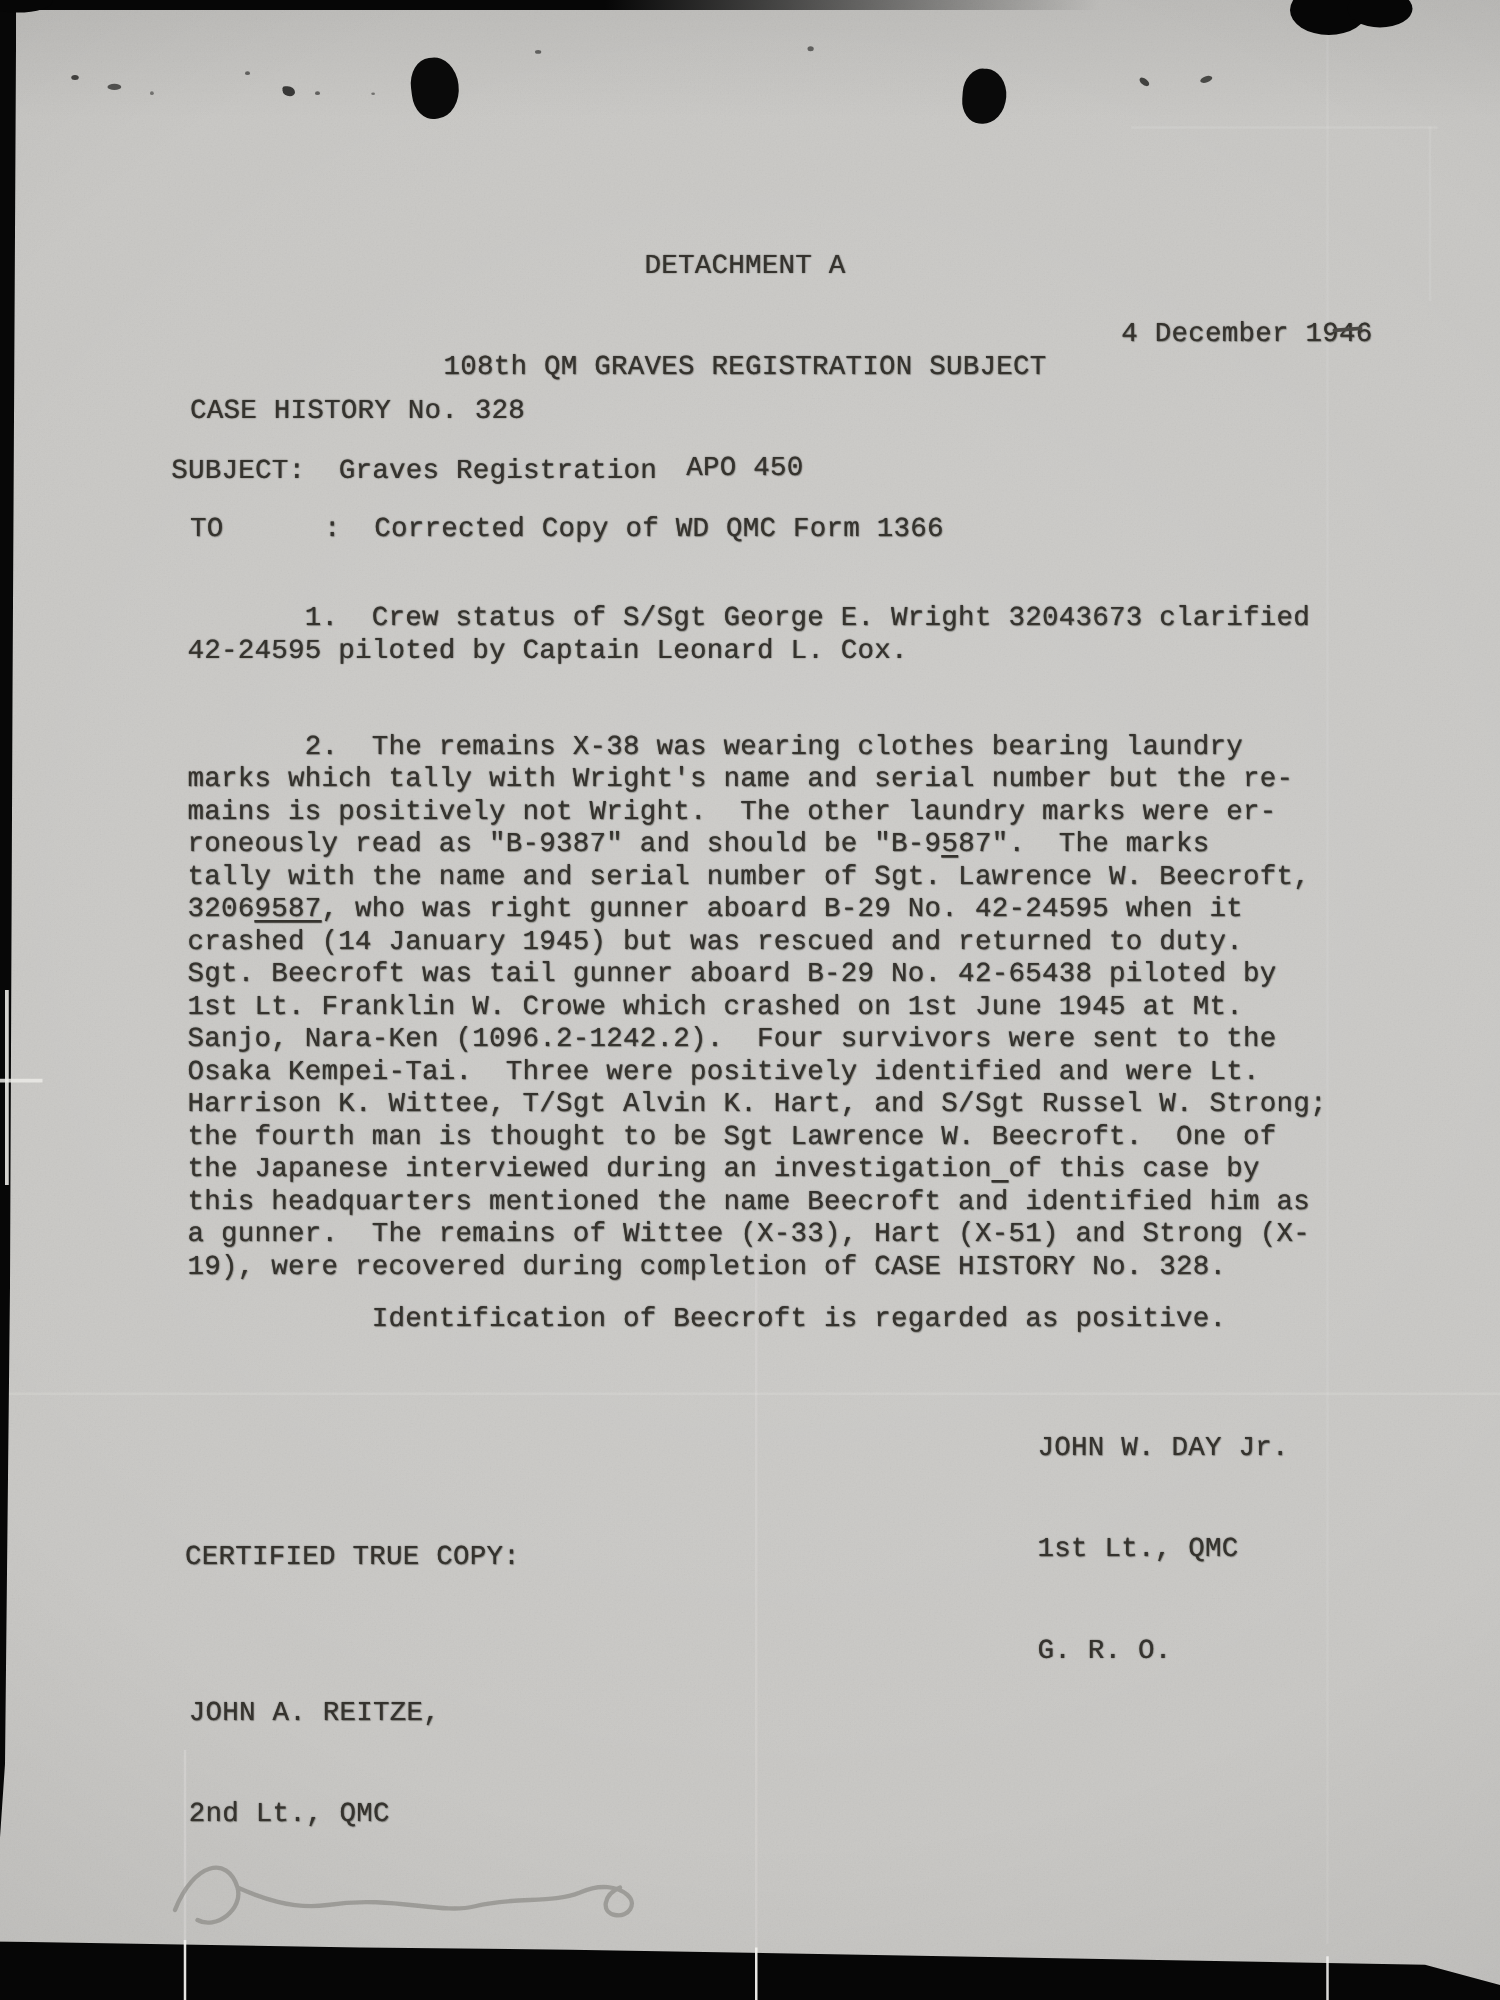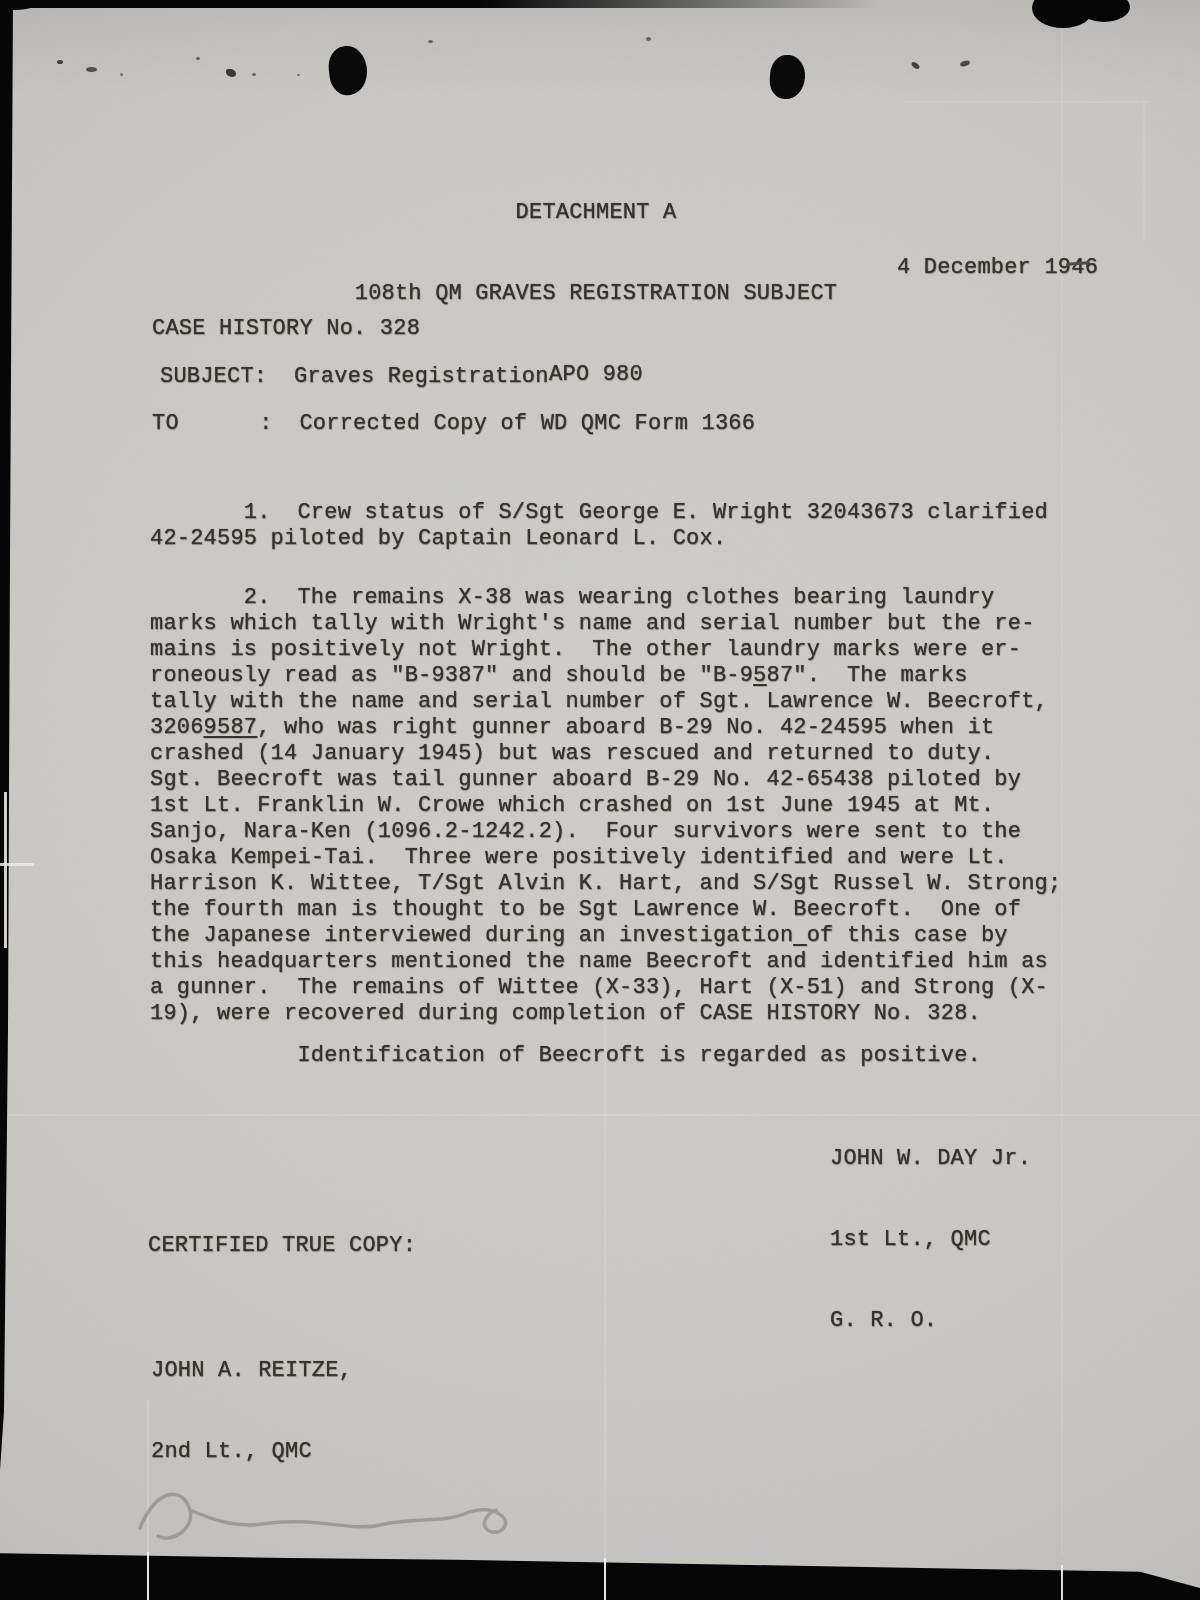--- a/index.html
+++ b/index.html
@@ -59,31 +59,31 @@
   <div class="fold-v" style="left:1061px; top:0; height:1555px; opacity:.12;"></div>
   <div class="fold-v" style="left:604px; top:1000px; height:560px; opacity:.18;"></div>
   <div class="fold-v" style="left:147px; top:1400px; height:160px; opacity:.25;"></div>
   <div class="fold-h" style="left:0; top:1114px; width:1200px; opacity:.16;"></div>
   <div class="fold-h" style="left:905px; top:101px; width:245px; opacity:.14;"></div>
   <div class="fold-v" style="left:1143px; top:101px; height:140px; opacity:.12;"></div>
 
   <div class="typed letterhead" style="top:145px;">
     <div class="tline">DETACHMENT A</div>
     <div class="tline">108th QM GRAVES REGISTRATION SUBJECT</div>
-    <div class="tline">APO 980</div>
+    <div class="tline">APO 450</div>
   </div>
 
   <div class="typed" style="left:897px; top:255px;">4 December 1946</div>
   <div class="pen-dash"></div>
 
   <div class="typed" style="left:152px; top:316px;">CASE HISTORY No. 328</div>
-  <div class="typed" style="left:160px; top:364px;">SUBJECT:  Graves Registration</div>
+  <div class="typed" style="left:137px; top:364px;">SUBJECT:  Graves Registration</div>
   <div class="typed" style="left:152px; top:411px;">TO      :  Corrected Copy of WD QMC Form 1366</div>
 
-  <div class="typed" style="left:150px; top:500px;"><div class="tline">       1.  Crew status of S/Sgt George E. Wright 32043673 clarified</div><div class="tline">42-24595 piloted by Captain Leonard L. Cox.</div></div>
+  <div class="typed" style="left:150px; top:482px;"><div class="tline">       1.  Crew status of S/Sgt George E. Wright 32043673 clarified</div><div class="tline">42-24595 piloted by Captain Leonard L. Cox.</div></div>
   <div class="typed" style="left:150px; top:585px;"><div class="tline">       2.  The remains X-38 was wearing clothes bearing laundry</div><div class="tline">marks which tally with Wright's name and serial number but the re-</div><div class="tline">mains is positively not Wright.  The other laundry marks were er-</div><div class="tline">roneously read as "B-9387" and should be "B-9<u>5</u>87".  The marks</div><div class="tline">tally with the name and serial number of Sgt. Lawrence W. Beecroft,</div><div class="tline">3206<u>9587</u>, who was right gunner aboard B-29 No. 42-24595 when it</div><div class="tline">crashed (14 January 1945) but was rescued and returned to duty.</div><div class="tline">Sgt. Beecroft was tail gunner aboard B-29 No. 42-65438 piloted by</div><div class="tline">1st Lt. Franklin W. Crowe which crashed on 1st June 1945 at Mt.</div><div class="tline">Sanjo, Nara-Ken (1096.2-1242.2).  Four survivors were sent to the</div><div class="tline">Osaka Kempei-Tai.  Three were positively identified and were Lt.</div><div class="tline">Harrison K. Wittee, T/Sgt Alvin K. Hart, and S/Sgt Russel W. Strong;</div><div class="tline">the fourth man is thought to be Sgt Lawrence W. Beecroft.  One of</div><div class="tline">the Japanese interviewed during an investigation<u> </u>of this case by</div><div class="tline">this headquarters mentioned the name Beecroft and identified him as</div><div class="tline">a gunner.  The remains of Wittee (X-33), Hart (X-51) and Strong (X-</div><div class="tline">19), were recovered during completion of CASE HISTORY No. 328.</div></div>
 
   <div class="typed" style="left:150px; top:1043px;">           Identification of Beecroft is regarded as positive.</div>
 
   <div class="typed" style="left:830px; top:1091px; line-height:27px;">
     <div class="tline">JOHN W. DAY Jr.</div>
     <div class="tline">1st Lt., QMC</div>
     <div class="tline">G. R. O.</div>
   </div>
 

